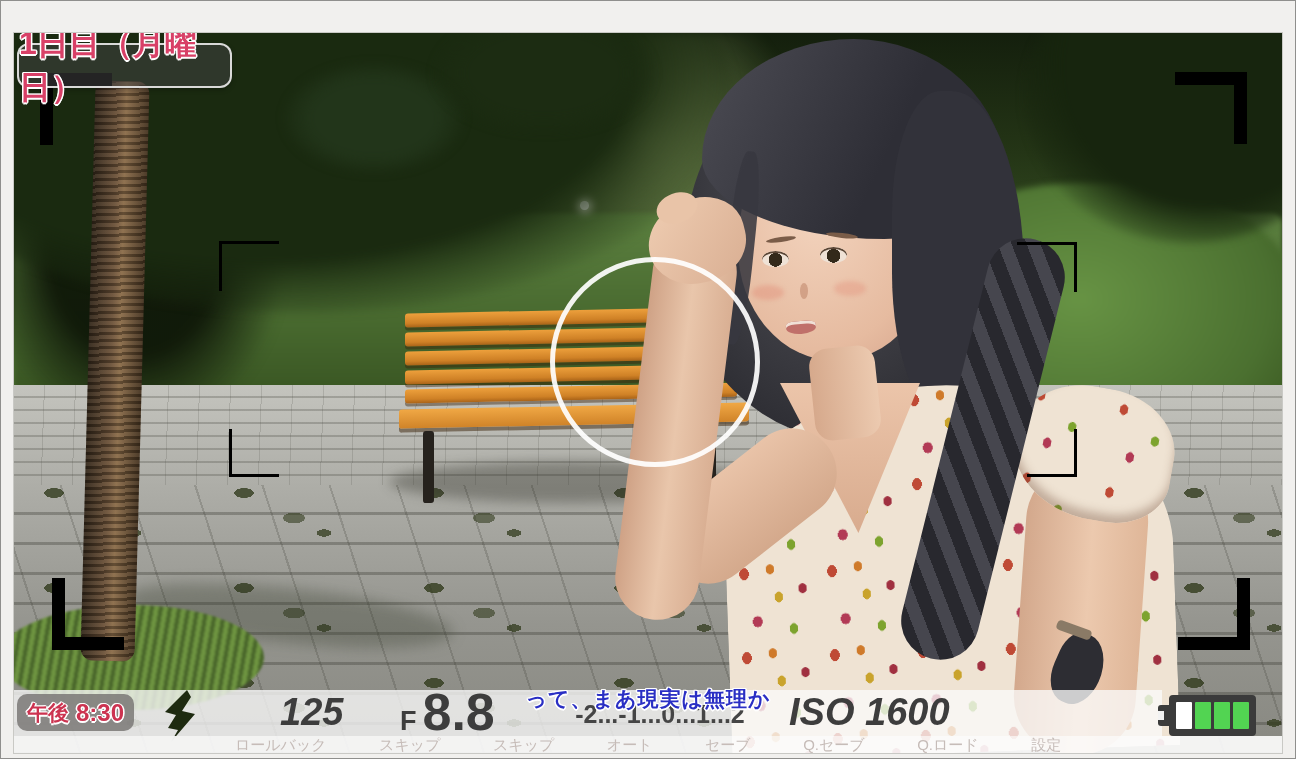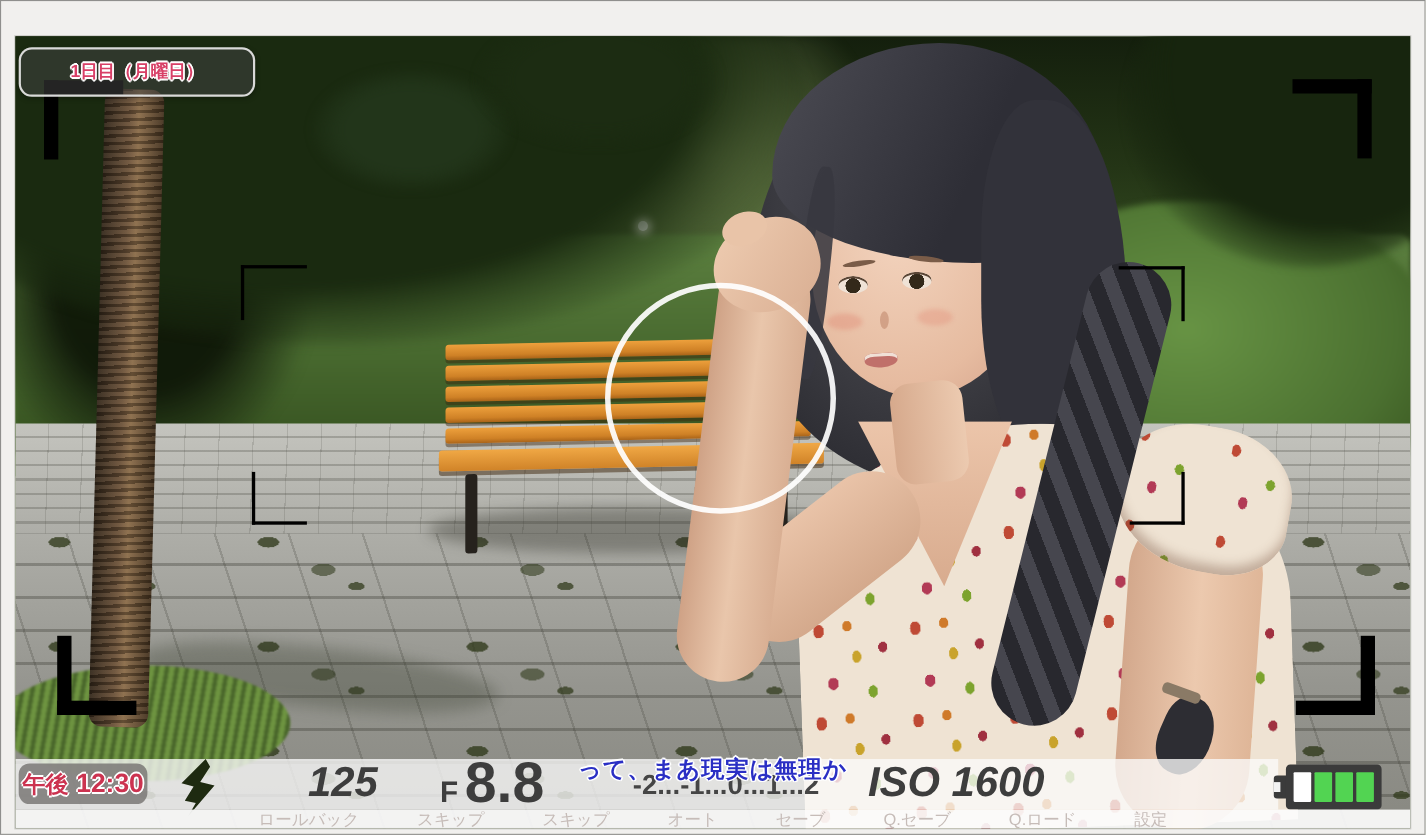--- a/index.html
+++ b/index.html
@@ -88,21 +88,21 @@
   .bk-otr{left:1161px;top:39px;width:72px;height:72px;border-right:13px solid;border-top:13px solid;}
   .bk-obl{left:38px;top:545px;width:72px;height:72px;border-left:13px solid;border-bottom:13px solid;}
   .bk-obr{left:1164px;top:545px;width:72px;height:72px;border-right:13px solid;border-bottom:13px solid;}
   .bk-itl{left:205px;top:208px;width:60px;height:50px;border-left:3px solid;border-top:3px solid;}
   .bk-itr{left:1003px;top:209px;width:60px;height:50px;border-right:3px solid;border-top:3px solid;}
   .bk-ibl{left:215px;top:396px;width:50px;height:48px;border-left:3px solid;border-bottom:3px solid;}
   .bk-ibr{left:1013px;top:396px;width:50px;height:48px;border-right:3px solid;border-bottom:3px solid;}
   .focus-circle{left:536px;top:224px;width:210px;height:210px;border:5px solid rgba(255,255,255,.92);border-radius:50%;}
   
   .day-label{left:3px;top:10px;width:215px;height:45px;border-radius:12px;background:rgba(66,66,66,.55);border:2px solid rgba(232,232,232,.92);display:flex;align-items:center;justify-content:center;box-shadow:0 2px 5px rgba(0,0,0,.25);}
-  .day-label span{font-size:16px;font-weight:bold;color:#d84067;letter-spacing:0px;
+  .day-label span{font-size:32px;font-weight:bold;color:#d84067;letter-spacing:0px;
     text-shadow:-1.5px 0 #fff,1.5px 0 #fff,0 -1.5px #fff,0 1.5px #fff,-1px -1px #fff,1px 1px #fff,-1px 1px #fff,1px -1px #fff;}
   
   .hud-bar{left:0;top:657px;width:1148px;height:46px;background:rgba(250,250,250,.78);}
   .menu-strip{left:0;top:703px;width:1268px;height:17px;background:rgba(252,252,252,.92);}
   .time-pill{left:3px;top:4px;width:117px;height:37px;border-radius:10px;background:rgba(122,120,118,.85);display:flex;align-items:center;justify-content:center;gap:7px;}
   .time-pill .tp,.time-pill .tv{font-weight:bold;color:#cc3350;text-shadow:-1.5px 0 #fff,1.5px 0 #fff,0 -1.5px #fff,0 1.5px #fff,-1px -1px #fff,1px 1px #fff;}
   .time-pill .tp{font-size:21px;}
   .time-pill .tv{font-size:24px;}
   .flash{left:149px;top:0px;width:34px;height:52px;}
   .hud-num{font-weight:bold;color:#3d3d3d;line-height:42px;white-space:nowrap;font-style:italic;}
@@ -207,21 +207,21 @@
     <div class="abs bk bk-ibr z40"></div>
     <div class="abs focus-circle z40"></div>
 
     <div class="abs day-label z50">
       <span>1日目（月曜日）</span>
     </div>
 
     <div class="abs hud-bar z50">
       <div class="abs time-pill">
         <span class="tp">午後</span>
-        <span class="tv">12:30</span>
+        <span class="tv">8:30</span>
       </div>
       <svg class="abs flash" viewBox="0 0 34 52">
         <polygon points="24,0 2,22 13,25 5,38 15,40 8,52 32,24 19,21 28,7" fill="#1e2a10"></polygon>
       </svg>
       <div class="abs hud-num shutter">125</div>
       <div class="abs aperture">
         <span class="ap-f">F</span>
         <span class="ap-v">8.8</span>
       </div>
       <div class="abs ev">-2...-1...0...1...2</div>

